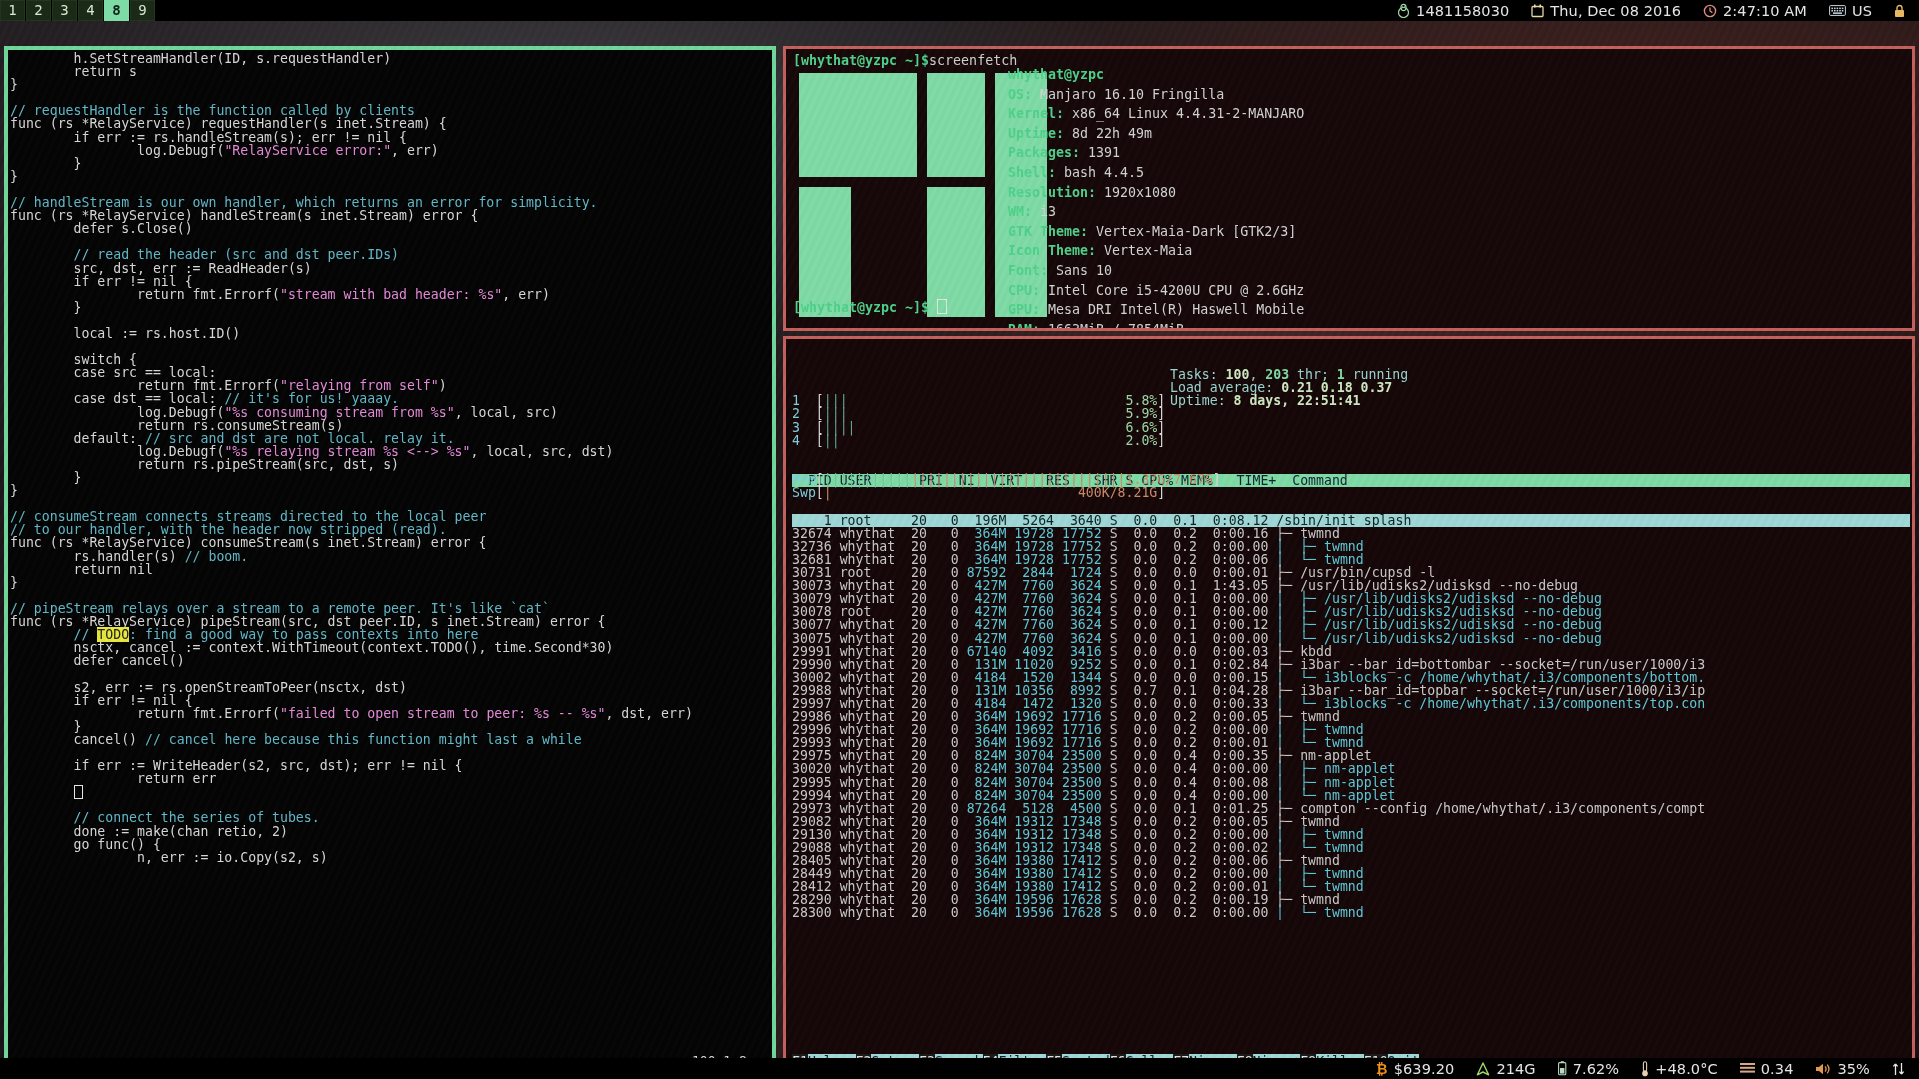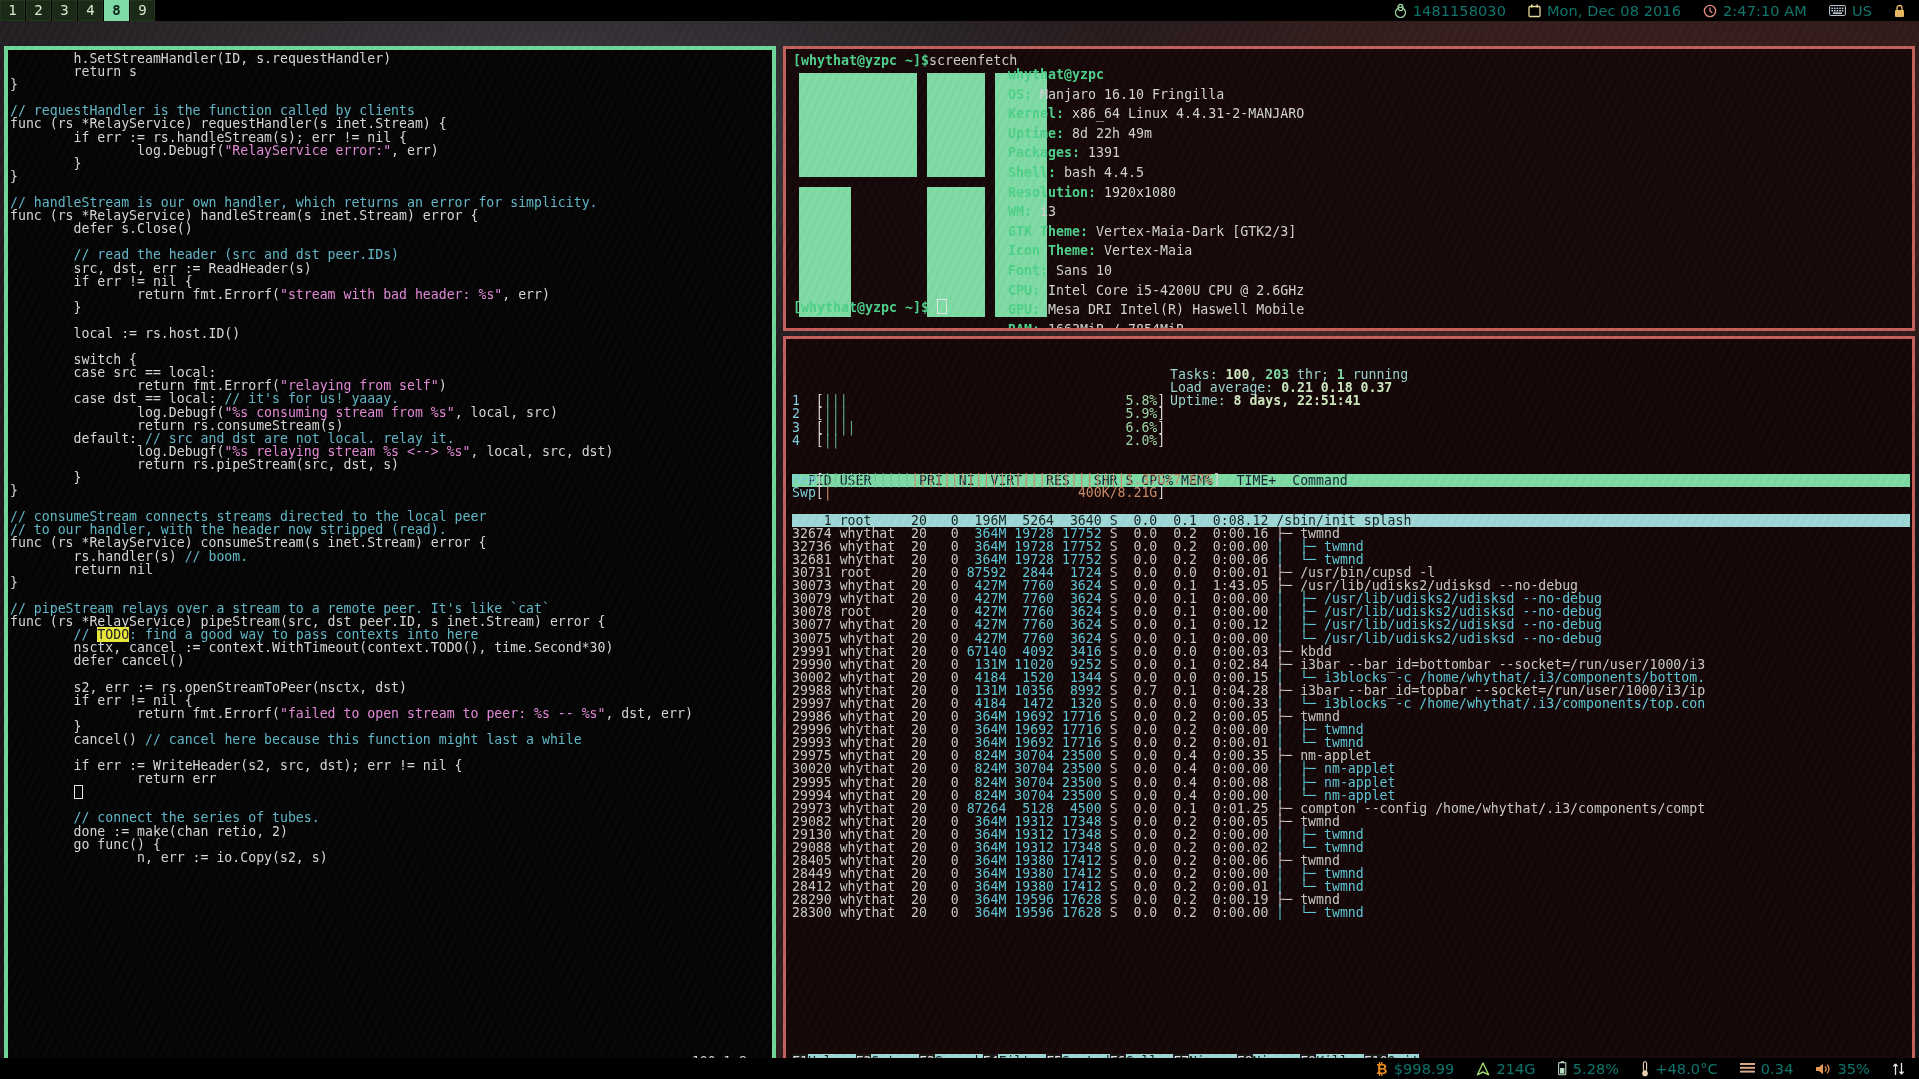--- a/index.html
+++ b/index.html
@@ -10,21 +10,21 @@
          font-family:"DejaVu Sans","Liberation Sans",sans-serif;font-size:14.5px;display:flex;align-items:center;}
   #topbar{top:0;}
   #bottombar{top:1058px;}
   .ws{display:inline-block;height:19px;min-width:15px;padding:0 4px;margin:0 1px 0 0;line-height:19px;
       text-align:center;font-size:14px;background:#1b2a16;color:#d8e8d0;border:1px solid #22361c;
       font-family:"DejaVu Sans Mono",monospace;}
   .ws.active{background:#7fdba5;color:#0d2216;border-color:#7fdba5;font-weight:bold;}
   .spacer{flex:1;}
   .blk{display:flex;align-items:center;gap:6px;padding:0 11px;white-space:nowrap;}
   .blk .ico{display:inline-flex;align-items:center;}
-  .txt{color:#0f766e;letter-spacing:.1px;}
+  .txt{color:#e5e5e5;letter-spacing:.1px;}
 
   
   #desktop{position:absolute;top:21px;left:0;width:1919px;height:1037px;overflow:hidden;
     background:
       radial-gradient(ellipse 50% 40% at 30% 12%, rgba(120,125,135,.40), rgba(0,0,0,0) 62%),
       radial-gradient(ellipse 40% 55% at 62% 45%, rgba(150,90,85,.34), rgba(0,0,0,0) 65%),
       radial-gradient(ellipse 60% 45% at 85% 15%, rgba(140,55,45,.45), rgba(0,0,0,0) 70%),
       radial-gradient(ellipse 70% 50% at 50% 95%, rgba(110,60,60,.32), rgba(0,0,0,0) 70%),
       linear-gradient(160deg,#241f22 0%,#1a1416 40%,#140f11 100%);}
   #desktop:after{content:"";position:absolute;inset:0;
@@ -109,21 +109,21 @@
     <span class="txt">1481158030</span>
   </div>
   <div class="blk">
     <span class="ico">
       <svg width="13" height="14" viewBox="0 0 13 14">
           <rect x="1" y="2.5" width="11" height="10" rx="1" fill="none" stroke="#e8d89a" stroke-width="1.3"></rect>
           <rect x="3" y="0.5" width="1.6" height="3" fill="#e8d89a"></rect>
           <rect x="8.4" y="0.5" width="1.6" height="3" fill="#e8d89a"></rect>
         </svg>
     </span>
-    <span class="txt">Mon, Dec 08 2016</span>
+    <span class="txt">Thu, Dec 08 2016</span>
   </div>
   <div class="blk">
     <span class="ico">
       <svg width="14" height="14" viewBox="0 0 14 14">
           <circle cx="7" cy="7" r="5.6" fill="none" stroke="#e08a80" stroke-width="1.4"></circle>
           <path d="M7 3.6V7l2.4 1.6" stroke="#e08a80" stroke-width="1.3" fill="none"></path>
         </svg>
     </span>
     <span class="txt">2:47:10 AM</span>
   </div>
@@ -208,39 +208,39 @@
 </div>
 
 <div class="i3bar" id="bottombar">
   <div class="spacer"></div>
   <div class="blk">
     <span class="ico">
       <svg width="12" height="15" viewBox="0 0 12 15">
           <text x="0" y="12.5" font-family="DejaVu Sans, sans-serif" font-size="14" font-weight="bold" fill="#f09018">₿</text>
         </svg>
     </span>
-    <span class="txt">$998.99</span>
+    <span class="txt">$639.20</span>
   </div>
   <div class="blk">
     <span class="ico">
       <svg width="14" height="14" viewBox="0 0 14 14">
           <path d="M7 1 L12.6 12.8 L7 10 L1.4 12.8 Z" fill="none" stroke="#9fd870" stroke-width="1.4" stroke-linejoin="round"></path>
         </svg>
     </span>
     <span class="txt">214G</span>
   </div>
   <div class="blk">
     <span class="ico">
       <svg width="9" height="15" viewBox="0 0 9 15">
           <rect x=".6" y="1.6" width="7.2" height="12.2" rx="1" fill="none" stroke="#b8d8c0" stroke-width="1.1"></rect>
           <rect x="2.8" y=".2" width="3" height="1.6" fill="#b8d8c0"></rect>
           <rect x="2" y="7" width="4.4" height="5.6" fill="#b8d8c0"></rect>
         </svg>
     </span>
-    <span class="txt">5.28%</span>
+    <span class="txt">7.62%</span>
   </div>
   <div class="blk">
     <span class="ico">
       <svg width="8" height="16" viewBox="0 0 8 16">
           <rect x="2.4" y=".8" width="3.2" height="9.6" rx="1.6" fill="none" stroke="#e8d0b0" stroke-width="1.1"></rect>
           <circle cx="4" cy="12.4" r="2.8" fill="#e8d0b0"></circle>
         </svg>
     </span>
     <span class="txt">+48.0°C</span>
   </div>

